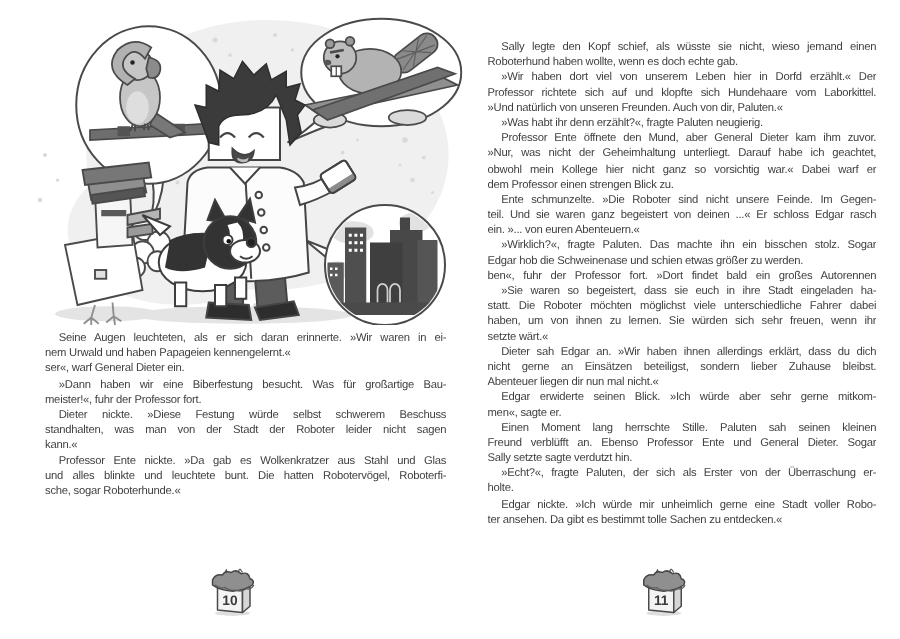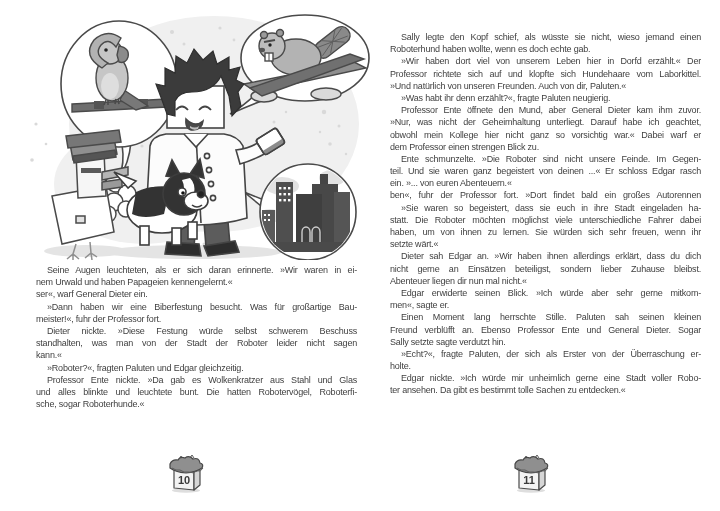--- a/index.html
+++ b/index.html
@@ -223,23 +223,20 @@
       <div class="para">
         <div class="line first j">»Dann haben wir eine Biberfestung besucht. Was für großartige Bau-</div>
         <div class="line">meister!«, fuhr der Professor fort.</div>
       </div>
       <div class="para">
         <div class="line first j">Dieter nickte. »Diese Festung würde selbst schwerem Beschuss</div>
         <div class="line j">standhalten, was man von der Stadt der Roboter leider nicht sagen</div>
         <div class="line">kann.«</div>
       </div>
       <div class="para">
-        <div class="line first">»Roboter?«, fragten Paluten und Edgar gleichzeitig.</div>
-      </div>
-      <div class="para">
         <div class="line first j">Professor Ente nickte. »Da gab es Wolkenkratzer aus Stahl und Glas</div>
         <div class="line j">und alles blinkte und leuchtete bunt. Die hatten Robotervögel, Roboterfi-</div>
         <div class="line">sche, sogar Roboterhunde.«</div>
       </div>
     </div>
 
   <div class="textcol textcol-right">
       <div class="para">
         <div class="line first j">Sally legte den Kopf schief, als wüsste sie nicht, wieso jemand einen</div>
         <div class="line">Roboterhund haben wollte, wenn es doch echte gab.</div>
@@ -255,20 +252,24 @@
       <div class="para">
         <div class="line first j">Professor Ente öffnete den Mund, aber General Dieter kam ihm zuvor.</div>
         <div class="line j">»Nur, was nicht der Geheimhaltung unterliegt. Darauf habe ich geachtet,</div>
         <div class="line j">obwohl mein Kollege hier nicht ganz so vorsichtig war.« Dabei warf er</div>
         <div class="line">dem Professor einen strengen Blick zu.</div>
       </div>
       <div class="para">
         <div class="line first j">Ente schmunzelte. »Die Roboter sind nicht unsere Feinde. Im Gegen-</div>
         <div class="line j">teil. Und sie waren ganz begeistert von deinen ...« Er schloss Edgar rasch</div>
         <div class="line">ein. »... von euren Abenteuern.«</div>
+      </div>
+      <div class="para">
+        <div class="line first j">»Wirklich?«, fragte Paluten. Das machte ihn ein bisschen stolz. Sogar</div>
+        <div class="line">Edgar hob die Schweinenase und schien etwas größer zu werden.</div>
       </div>
       <div class="para">
         <div class="line j">ben«, fuhr der Professor fort. »Dort findet bald ein großes Autorennen</div>
         <div class="line first j">»Sie waren so begeistert, dass sie euch in ihre Stadt eingeladen ha-</div>
         <div class="line j">statt. Die Roboter möchten möglichst viele unterschiedliche Fahrer dabei</div>
         <div class="line j">haben, um von ihnen zu lernen. Sie würden sich sehr freuen, wenn ihr</div>
         <div class="line">setzte wärt.«</div>
       </div>
       <div class="para">
         <div class="line first j">Dieter sah Edgar an. »Wir haben ihnen allerdings erklärt, dass du dich</div>

